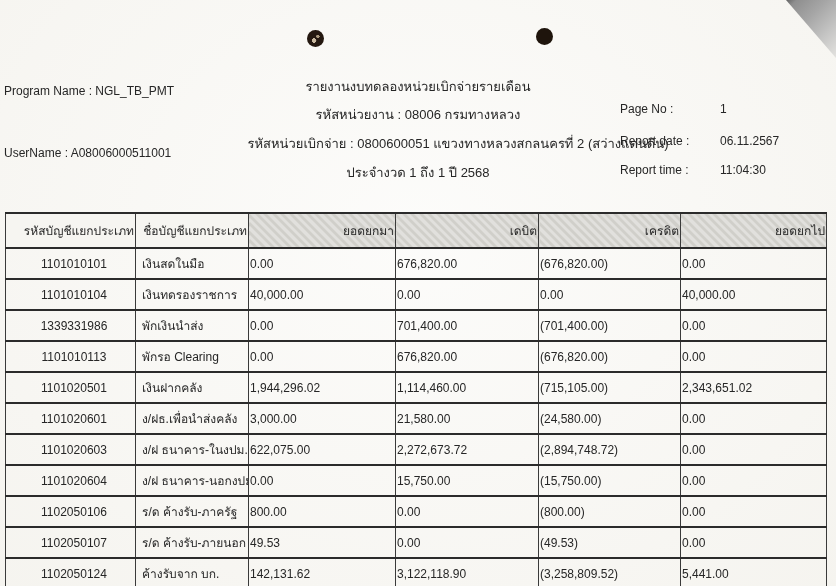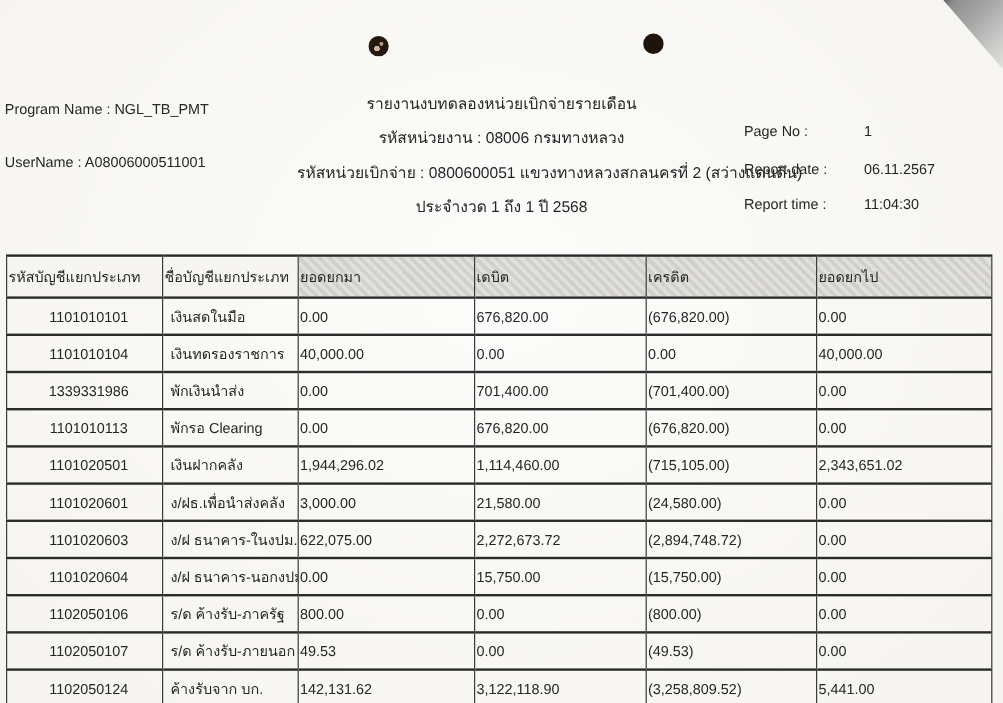--- a/index.html
+++ b/index.html
@@ -44,21 +44,21 @@
   .hdr-line { position: absolute; white-space: nowrap; }
   .hdr-center { left: 0; width: 836px; text-align: center; font-size: 13px; }
   .hdr-left { left: 4px; font-size: 12px; }
   .hdr-right-label { left: 620px; font-size: 12px; }
   .hdr-right-value { left: 720px; font-size: 12px; }
   .t-title { top: 76px; }
   .t-agency { top: 104px; }
   .t-disb { top: 133px; padding-left: 40px; }
   .t-period { top: 162px; }
   .t-prog { top: 84px; }
-  .t-user { top: 128px; }
+  .t-user { top: 146px; }
   .t-r1 { top: 102px; }
   .t-r2 { top: 134px; }
   .t-r3 { top: 163px; }
 
   
   table.report {
     position: absolute;
     left: 5px; top: 212px;
     width: 821px;
     border-collapse: collapse;
@@ -68,21 +68,21 @@
   table.report th, table.report td {
     border: 1px solid #3a3a3a;
     border-top: 2px solid #2b2b2b;
     border-bottom: 2px solid #2b2b2b;
     overflow: hidden;
     white-space: nowrap;
   }
   table.report th {
     height: 31px;
     font-weight: normal;
-    text-align: left;
+    text-align: right;
     vertical-align: middle;
     background: #f6f5f1;
   }
   table.report th.shaded {
     background:
       repeating-linear-gradient(45deg, rgba(255,255,255,0.25) 0 3px, rgba(0,0,0,0.03) 3px 6px),
       #d7d6d1;
     margin-left: 42px;
   }
   table.report td {

